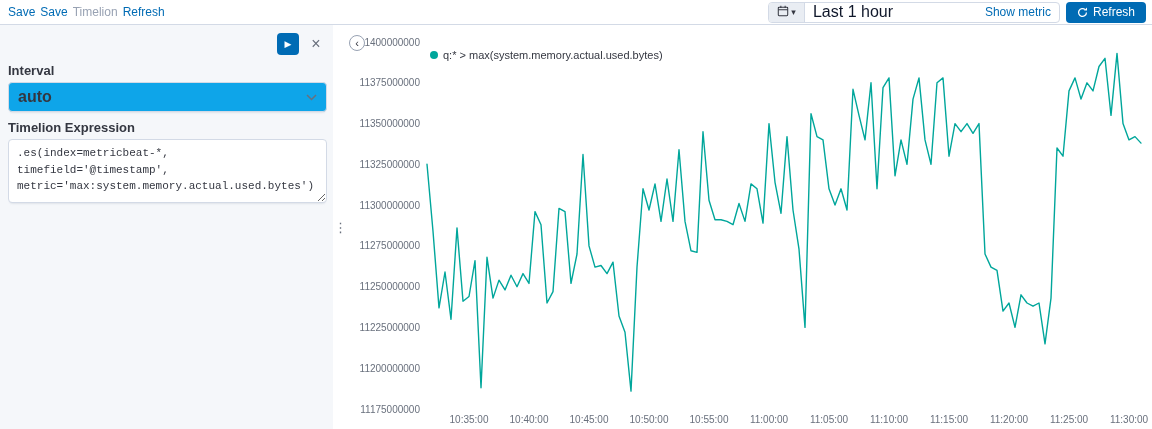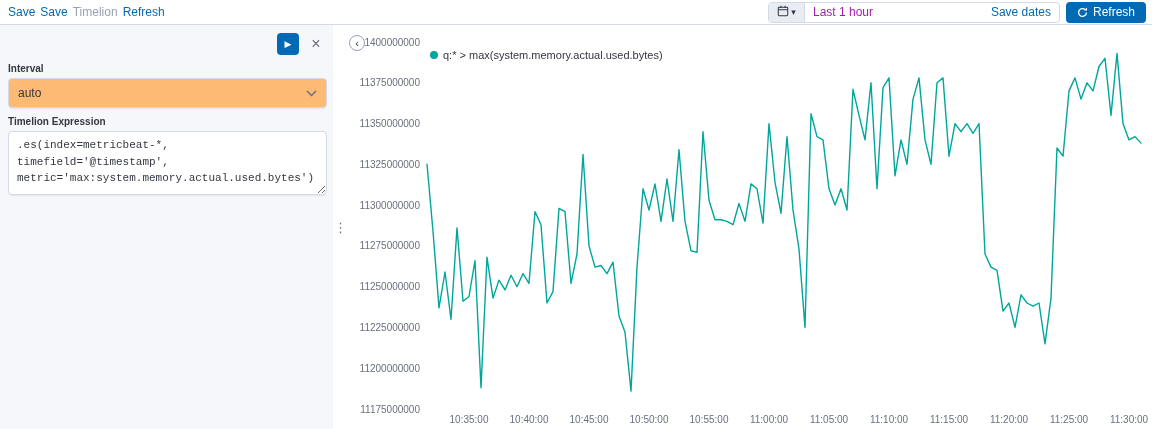--- a/index.html
+++ b/index.html
@@ -9,37 +9,37 @@
     border-bottom:1px solid #d3dae6; padding:0 6px 0 8px; background:#fff; }
   .nav { display:flex; gap:5px; align-items:center; }
   .nav a { font-size:12px; font-weight:500; color:#006BB4; text-decoration:none; cursor:pointer; }
   .nav a.disabled { color:#98a2b3; }
   .right-controls { display:flex; align-items:center; gap:6px; }
   .date-group { display:flex; align-items:center; height:21px; border:1px solid #d3dae6;
     border-radius:4px; background:#fff; width:292px; overflow:hidden; }
   .quick-select { width:36px; height:100%; background:#e9edf3; border-right:1px solid #d3dae6;
     display:flex; align-items:center; justify-content:center; gap:2px; cursor:pointer; }
   .quick-select .caret { font-size:9px; color:#343741; line-height:1; }
-  .time-range { flex:1; padding:0 8px; font-size:12px; color:#a21caf; cursor:pointer; }
+  .time-range { flex:1; padding:0 8px; font-size:16px; color:#0f172a; cursor:pointer; }
   .show-dates { font-size:12px; color:#006BB4; padding:0 8px; cursor:pointer; white-space:nowrap; }
   .refresh-btn { height:21px; background:#006BB4; border:none; border-radius:4px; color:#fff;
     font-size:12px; font-family:inherit; display:flex; align-items:center; gap:5px;
     padding:0 11px; cursor:pointer; }
   .content { display:flex; height:404px; }
   .sidebar { width:333px; background:#f5f7fa; padding:8px 6px 0 8px; }
   .sidebar-header { display:flex; justify-content:flex-end; gap:6px; margin-bottom:8px; }
   .play-btn { width:22px; height:22px; border:none; border-radius:4px; background:#006BB4;
     color:#fff; font-size:9px; display:flex; align-items:center; justify-content:center; cursor:pointer; }
   .close-btn { width:22px; height:22px; border:none; background:transparent; color:#69707D;
     font-size:16px; line-height:1; display:flex; align-items:center; justify-content:center; cursor:pointer; }
-  .field-label { font-size:10px; font-weight:600; color:#343741; margin:8px 0 4px; }
-  .select { height:30px; background:#fdba74; border:1px solid #d3dae6; border-radius:4px;
+  .field-label { font-size:13px; font-weight:600; color:#343741; margin:8px 0 4px; }
+  .select { height:30px; background:#0ea5e9; border:1px solid #d3dae6; border-radius:4px;
     display:flex; align-items:center; justify-content:space-between; padding:0 9px;
-    font-size:12px; color:#343741; cursor:pointer;
-    box-shadow:0 1px 1px -1px rgba(152,162,179,.2), 0 3px 2px -2px rgba(152,162,179,.2); }
+    font-size:16px; color:#343741; cursor:pointer;
+    box-shadow:0 1px 1px -1px rgba(152,162,179,.2), 0 3px 2px -2px rgba(152,162,179,.2);font-weight:bold; }
   .expr { width:100%; height:64px; border:1px solid #d3dae6; border-radius:4px; background:#fff;
     font-family:"Liberation Mono", monospace; font-size:11px; line-height:1.5; color:#343741;
     padding:5px 8px; resize:both;
     box-shadow:0 1px 1px -1px rgba(152,162,179,.2), 0 3px 2px -2px rgba(152,162,179,.2); }
   .resizer { width:15px; display:flex; align-items:center; justify-content:center;
     color:#69707D; font-size:13px; cursor:col-resize; background:#fff; }
   .chart-area { flex:1; position:relative; background:#fff; }
   .collapse-btn { position:absolute; left:1px; top:10px; width:16px; height:16px; border-radius:50%;
     border:1px solid #98a2b3; background:#fff; color:#343741; font-size:11px; line-height:13px;
     text-align:center; cursor:pointer; padding:0; }
@@ -65,21 +65,21 @@
         <span>
           <svg width="12" height="12" viewBox="0 0 14 14">
             <rect x="1.5" y="2.5" width="11" height="10" rx="1" fill="none" stroke="#343741" stroke-width="1.2"></rect>
             <path d="M1.5 5.5h11" stroke="#343741" stroke-width="1.2"></path>
             <path d="M4.5 0.8v2.6M9.5 0.8v2.6" stroke="#343741" stroke-width="1.2"></path>
           </svg>
         </span>
         <span class="caret">▾</span>
       </div>
       <div class="time-range">Last 1 hour</div>
-      <div class="show-dates">Save dates</div>
+      <div class="show-dates">Show metric</div>
     </div>
     <button class="refresh-btn">
       <span style="display:flex;">
         <svg width="11" height="11" viewBox="0 0 14 14">
           <path d="M12 7a5 5 0 1 1-1.6-3.7" fill="none" stroke="#fff" stroke-width="1.6"></path>
           <path d="M12.7 0.6v3.8H8.9z" fill="#fff"></path>
         </svg>
       </span>
       <span>Refresh</span>
     </button>

